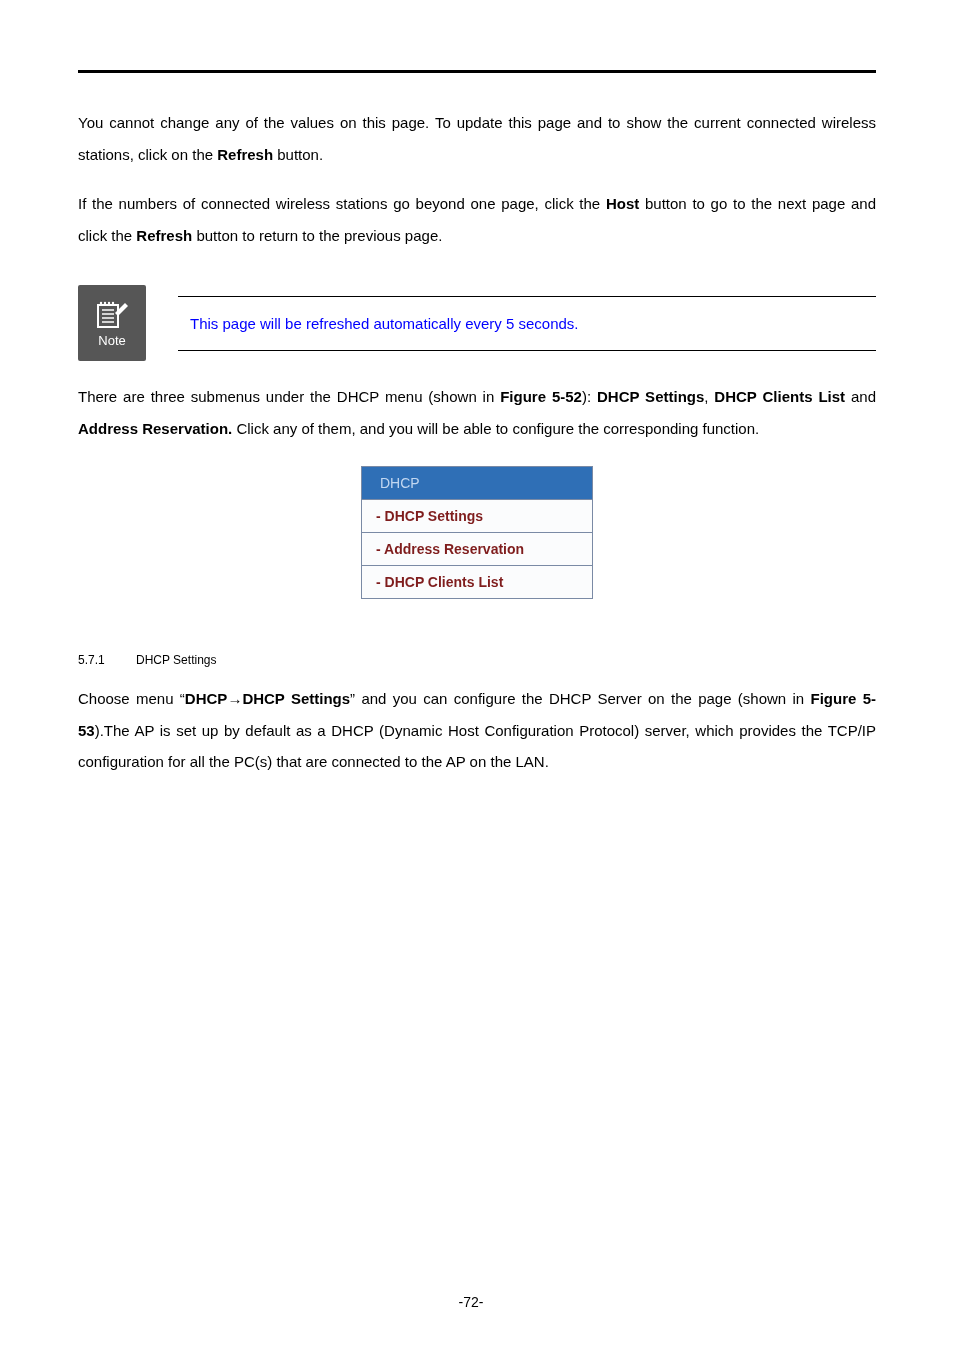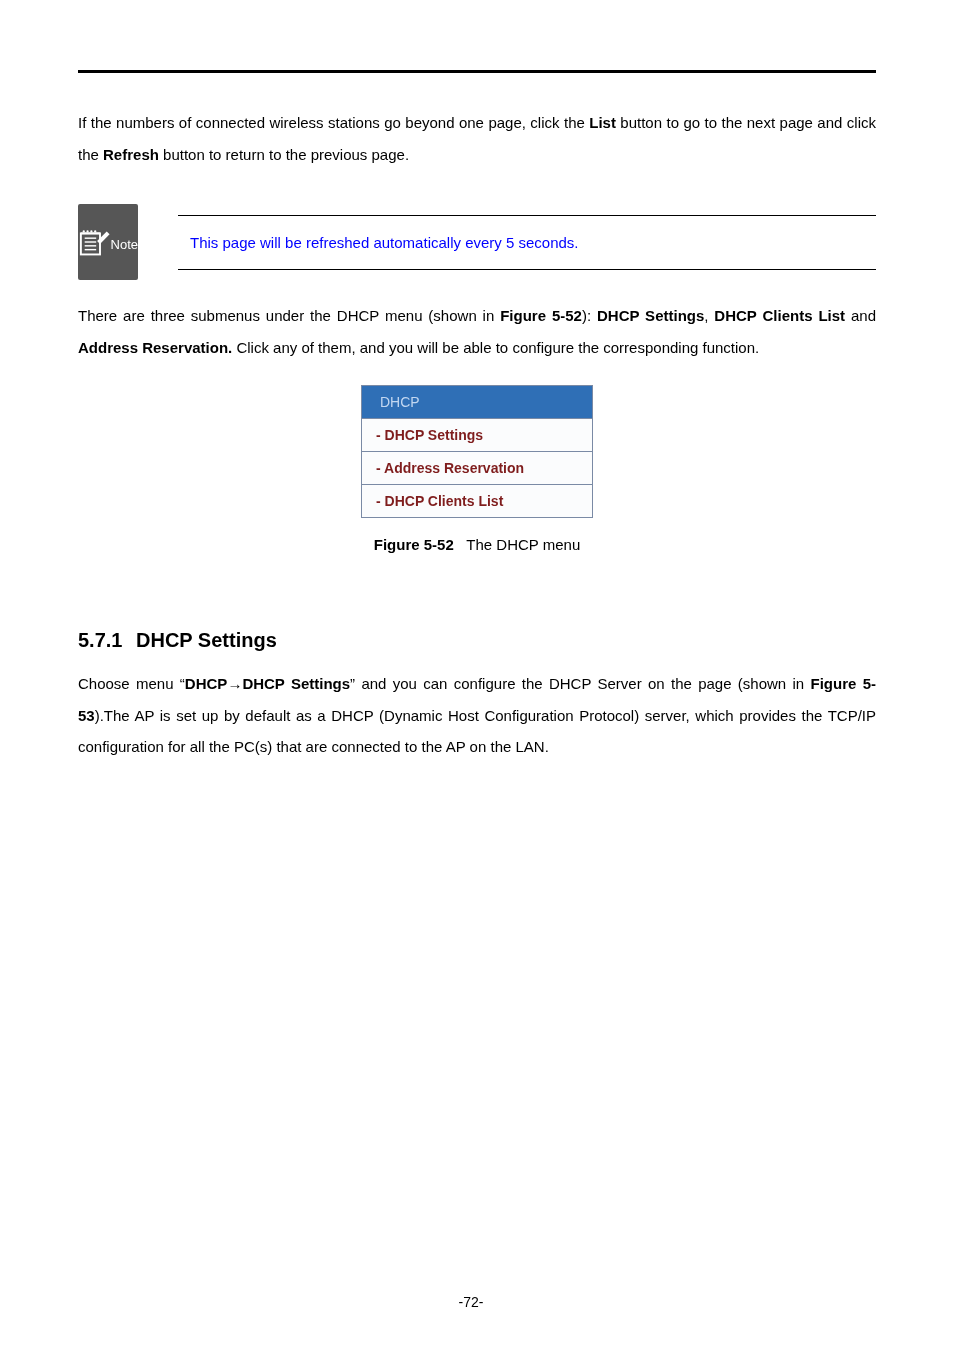--- a/index.html
+++ b/index.html
@@ -4,50 +4,53 @@
 <style>
   * { box-sizing: border-box; margin: 0; padding: 0; }
   html, body { width: 954px; background: #fff; font-family: Arial, Helvetica, sans-serif; color: #000; }
   .page { width: 954px; min-height: 1350px; padding: 70px 78px 40px 78px; position: relative; }
   .header-rule { border: none; border-top: 3px solid #000; margin-bottom: 34px; }
   p.body { font-size: 15px; line-height: 2.1; text-align: justify; }
   p.body + p.body { margin-top: 18px; }
   b { font-weight: bold; }
   .note-table { margin-top: 34px; width: 100%; display: flex; align-items: stretch; }
   .note-icon-cell { width: 72px; display:flex; align-items:center; }
-  .note-icon { width: 60px; height: 76px; background: #565656; color: #fff; display:flex; align-items:center; justify-content:center; border-radius:2px; }
+  .note-icon { width: 68px; height: 76px; background: #565656; color: #fff; display:flex; flex-direction:column; align-items:center; justify-content:center; border-radius:2px; }
   .note-icon svg { display:block; }
   .note-icon-text { font-size: 13px; margin-top: 4px; color: #fff; }
   .note-content-cell { flex:1; margin-left: 28px; display:flex; flex-direction:column; justify-content:center; }
   .note-hr { border:none; border-top: 1px solid #000; }
   .note-text { color: #0000ff; font-size: 15px; padding: 18px 0; margin-left: 12px; }
   h2.sec { font-size: 20px; font-weight: bold; margin-top: 44px; }
   h2.sec .num { display:inline-block; width: 48px; }
   p.after-h2 { margin-top: 20px; }
   .menu-wrap { width: 100%; display:flex; justify-content:center; margin-top: 22px; }
   .menu { width: 232px; border-collapse: collapse; }
   .menu td { border: 1px solid #7a8aa5; font-size: 14px; padding: 8px 10px 8px 14px; }
   .menu .hdr { background:#2f6fb6; color:#c2d7f1; padding-left:18px; font-size:14px; }
   .menu .item { background:#fbfcfd; color:#7f1d1d;font-weight:bold; }
   .caption { text-align:center; font-size: 15px; margin-top: 18px; }
   .caption b { font-weight:bold; }
-  h3.subsec { font-size: 20px; font-weight: bold; margin-top: 76px; margin-bottom: 16px; }
+  h3.subsec { font-size: 12px; font-weight: normal; margin-top: 54px; margin-bottom: 16px; }
   h3.subsec .num { display:inline-block; width: 58px; }
   .arrow { font-family: Arial, sans-serif; }
   .page-footer { position:absolute; bottom: 40px; left:0; right:12px; text-align:center; font-size: 14px; }
 </style>
 </head>
 <body>
 
 <div class="page">
   <hr class="header-rule">
 
+  <p class="body">
+    <span>You cannot change any of the values on this page. To update this page and to show the current connected wireless stations, click on the </span><b>Refresh</b><span> button.</span>
+  </p>
 
   <p class="body">
-    <span>If the numbers of connected wireless stations go beyond one page, click the </span><b>List</b><span> button to go to the next page and click the </span><b>Refresh</b><span> button to return to the previous page.</span>
+    <span>If the numbers of connected wireless stations go beyond one page, click the </span><b>Host</b><span> button to go to the next page and click the </span><b>Refresh</b><span> button to return to the previous page.</span>
   </p>
 
   <div class="note-table">
     <div class="note-icon-cell">
       <div class="note-icon">
         <svg width="34" height="30" viewBox="0 0 34 30">
           <rect x="3" y="6" width="20" height="22" fill="none" stroke="#fff" stroke-width="2"></rect>
           <line x1="7" y1="11" x2="19" y2="11" stroke="#fff" stroke-width="1.5"></line>
           <line x1="7" y1="15" x2="19" y2="15" stroke="#fff" stroke-width="1.5"></line>
           <line x1="7" y1="19" x2="19" y2="19" stroke="#fff" stroke-width="1.5"></line>
@@ -86,23 +89,20 @@
       <tr>
             <td class="item">- Address Reservation</td>
           </tr>
       <tr>
             <td class="item">- DHCP Clients List</td>
           </tr>
     </tbody>
       </table>
   </div>
 
-  <div class="caption">
-    <b>Figure 5-52</b>&nbsp;&nbsp;&nbsp;<span>The DHCP menu</span>
-  </div>
 
   <h3 class="subsec">
     <span class="num">5.7.1</span><span>DHCP Settings</span>
   </h3>
 
   <p class="body">
     <span>Choose menu “</span><b>DHCP</b><span class="arrow">→</span><b>DHCP Settings</b><span>” and you can configure the DHCP Server on the page (shown in </span><b>Figure 5-53</b><span>).The AP is set up by default as a DHCP (Dynamic Host Configuration Protocol) server, which provides the TCP/IP configuration for all the PC(s) that are connected to the AP on the LAN.</span>
   </p>
 
   <div class="page-footer">-72-</div>

